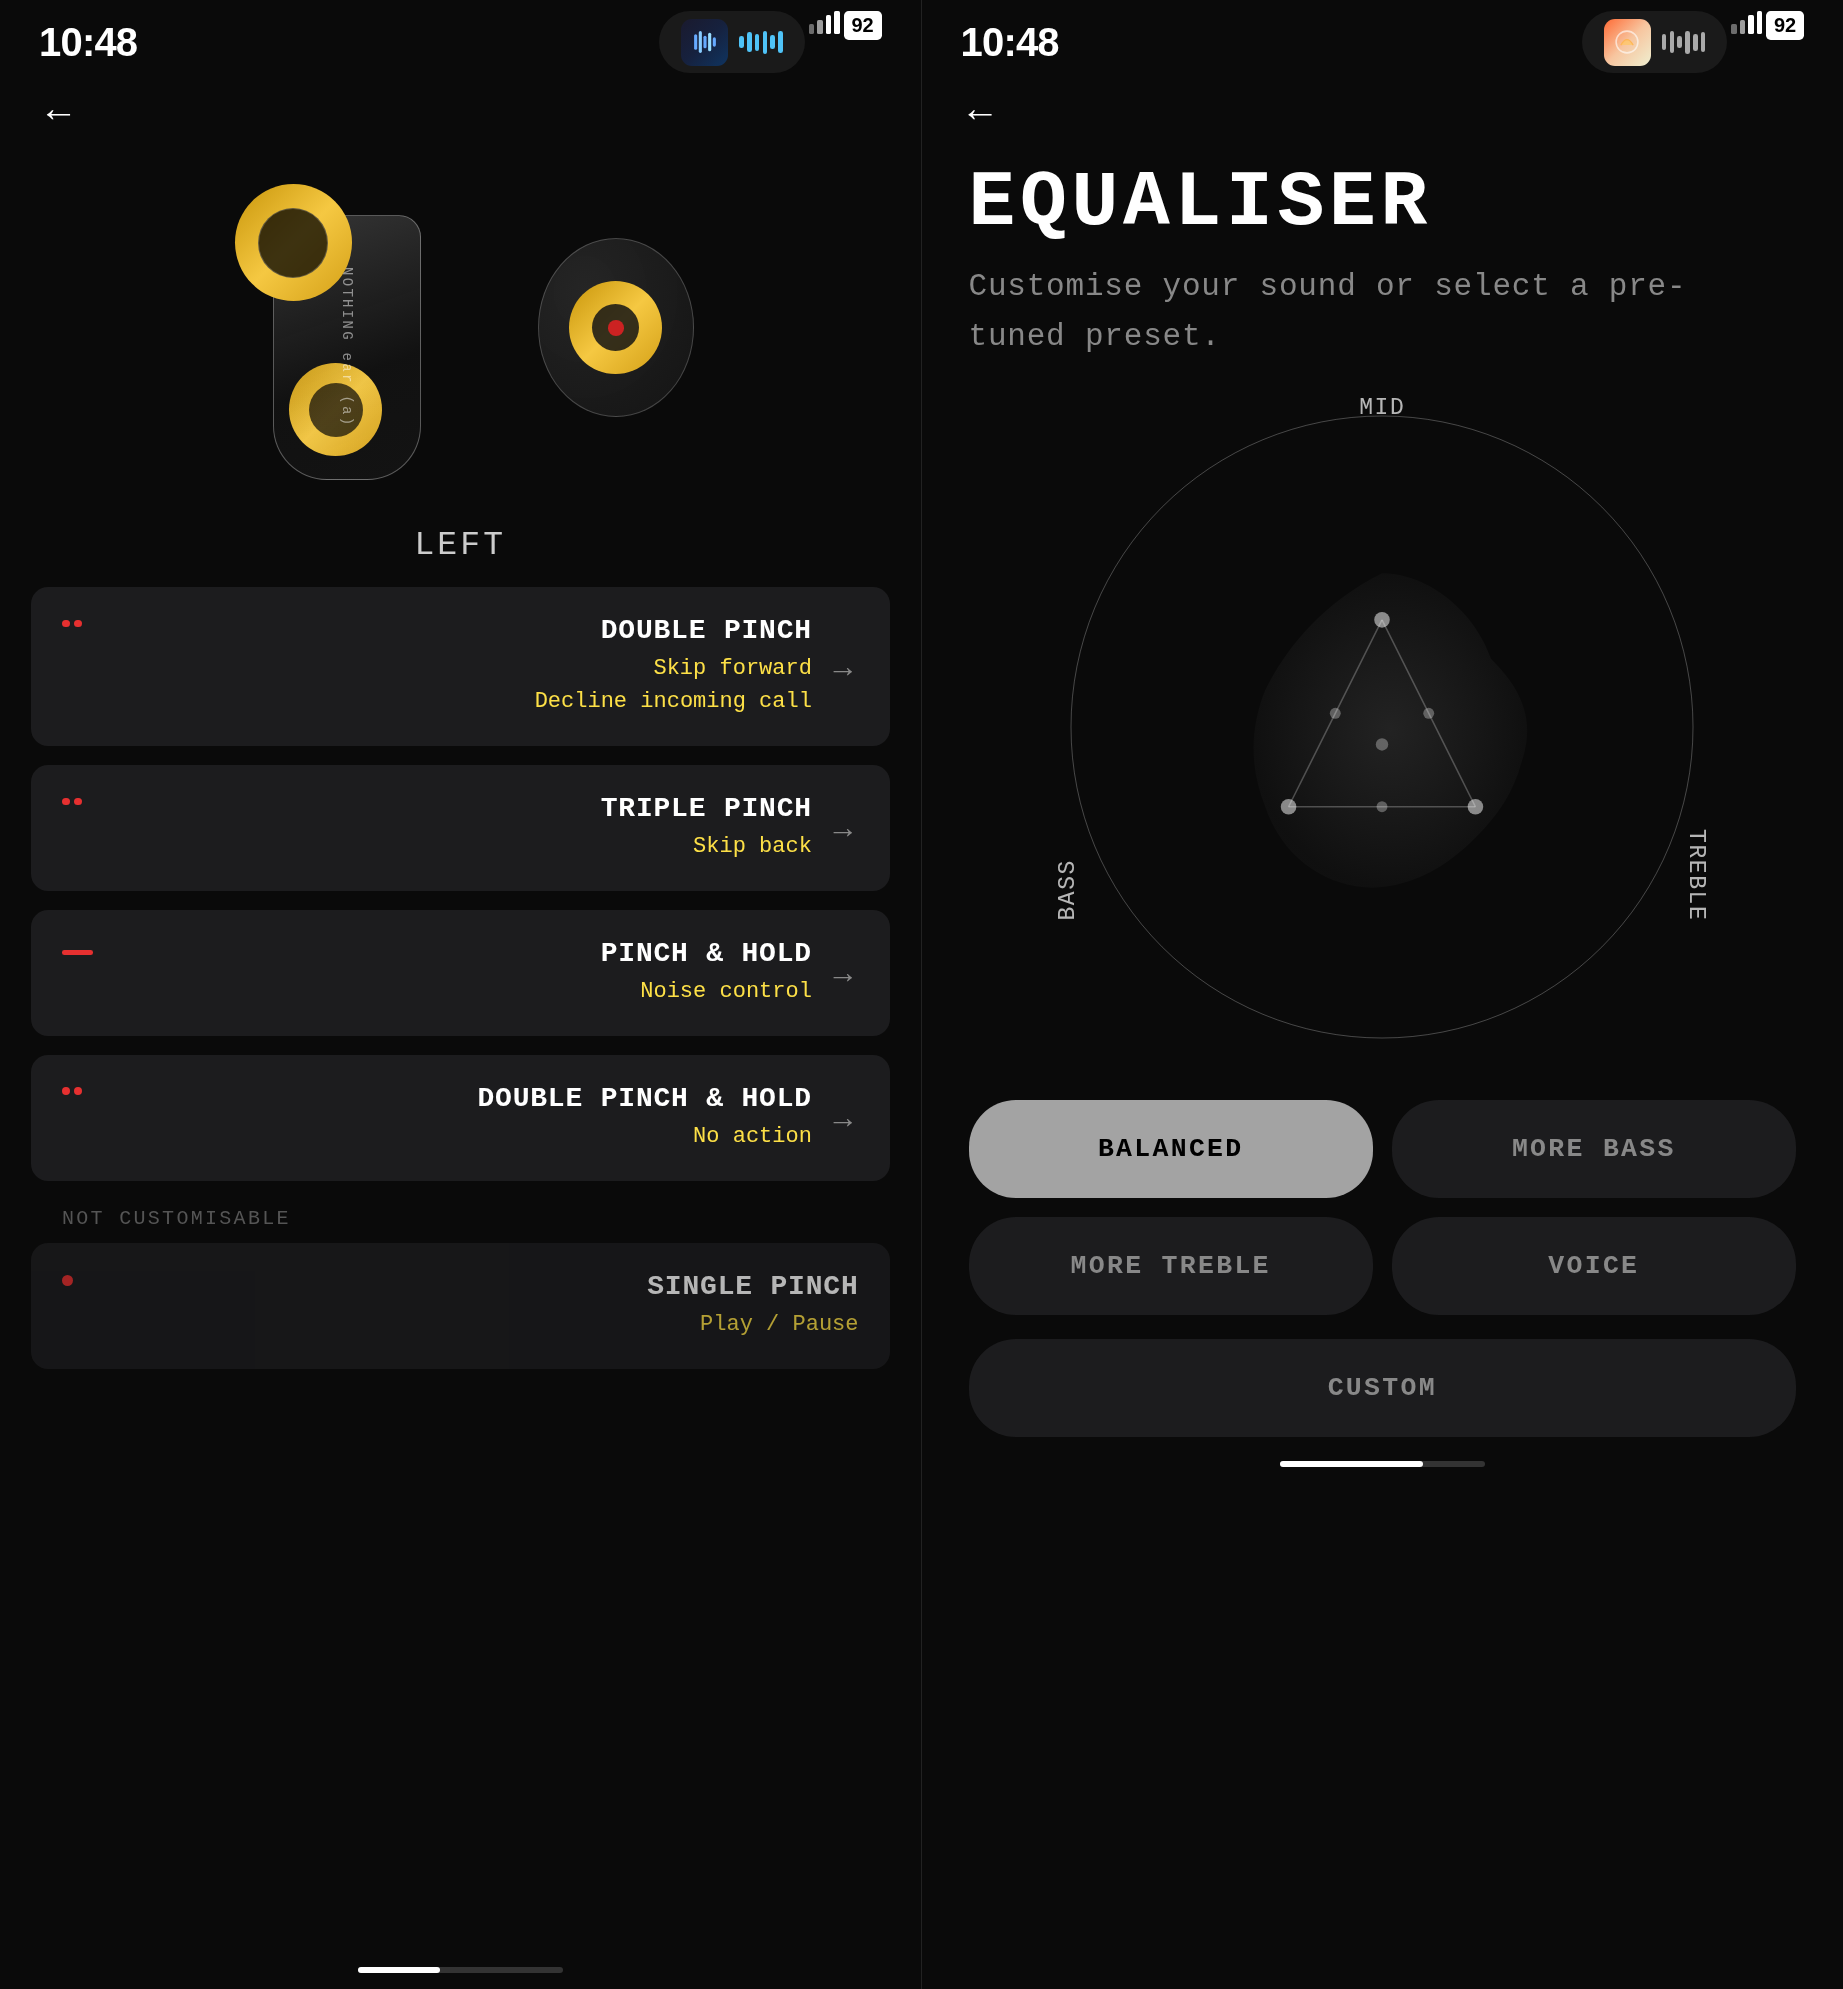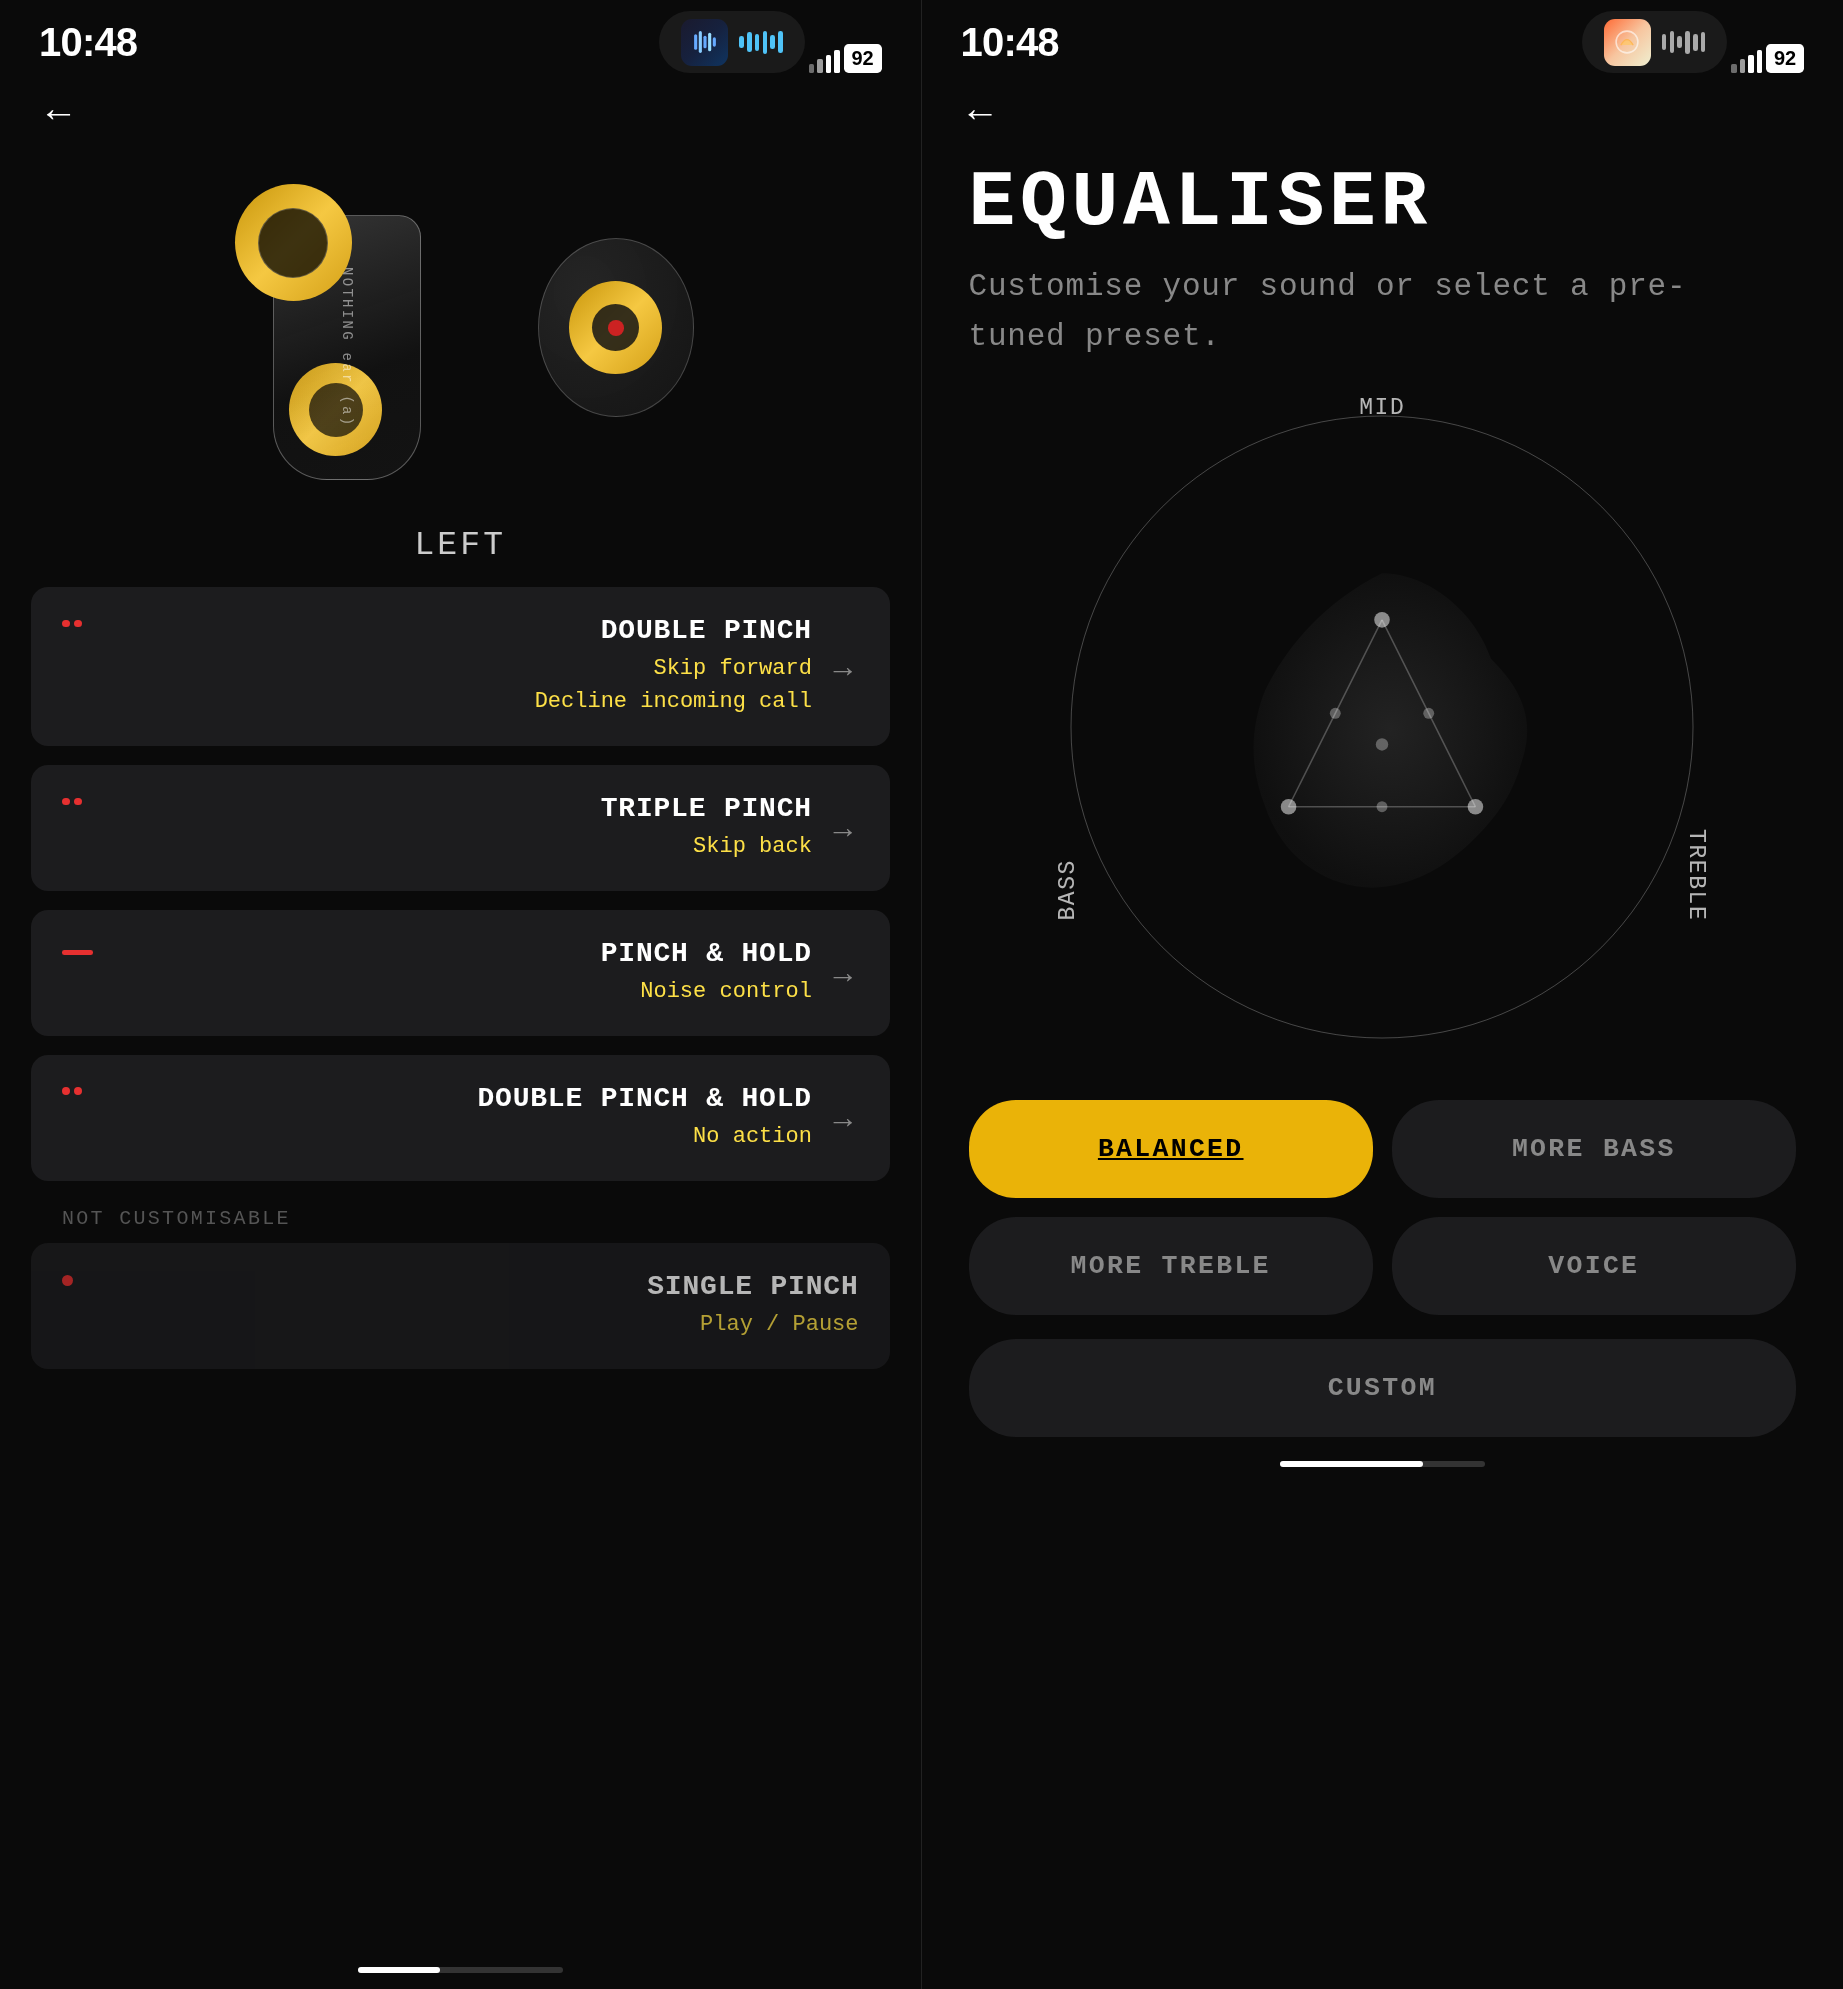--- a/index.html
+++ b/index.html
@@ -22,21 +22,21 @@
       height: 70px;
     }
     .status-time {
       font-size: 40px;
       font-weight: 600;
       color: #fff;
       letter-spacing: -0.8px;
     }
     .status-right {
       display: flex;
-      align-items: flex-end;
+      align-items: flex-start;
       gap: 4px;
     }
     .status-pill {
       background: #1a1a1a;
       border-radius: 39px;
       padding: 7.8px 22px;
       display: flex;
       align-items: center;
       gap: 11px;
     }
@@ -313,23 +313,22 @@
       padding: 34px 23px;
       font-size: 26.5px;
       font-weight: 700;
       letter-spacing: 2.3px;
       font-family: 'Courier New', monospace;
       cursor: pointer;
       color: #888;
       text-align: center;
     }
     .preset-btn.active {
-      background: #eab308;
+      background: #a3a3a3;
       color: #000;
-      text-decoration: underline;
     }
 
     .custom-btn {
       background: #1c1c1e;
       border: none;
       border-radius: 47px;
       padding: 34px 23px;
       font-size: 26.5px;
       font-weight: 700;
       letter-spacing: 2.3px;

